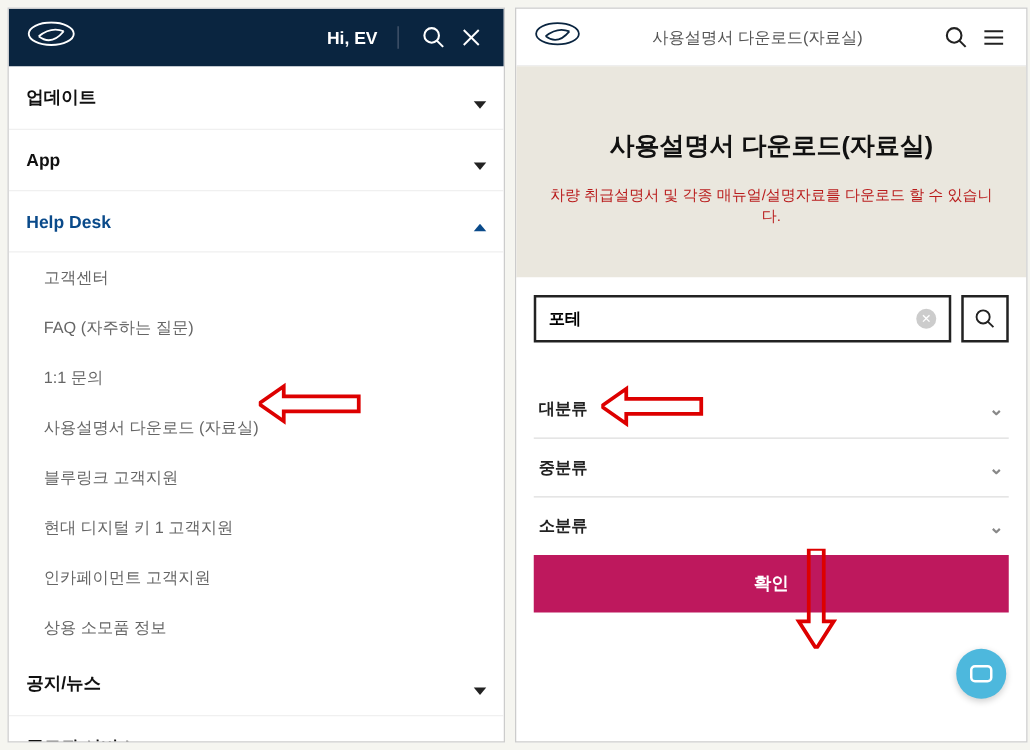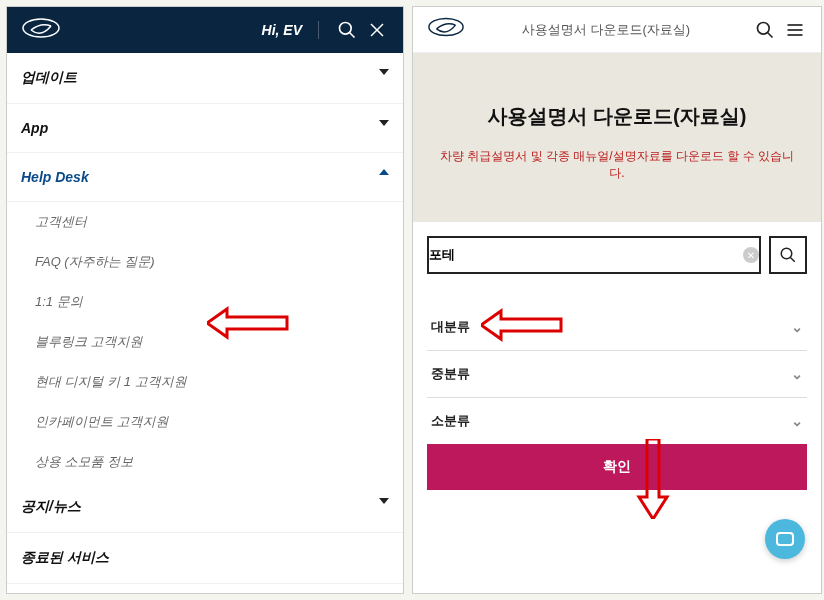--- a/index.html
+++ b/index.html
@@ -1,50 +1,50 @@
 <!DOCTYPE html>
 <html><head>
 <meta charset="utf-8">
 <style>
 * { box-sizing: border-box; margin: 0; padding: 0; }
 body { font-family: -apple-system, "Malgun Gothic", sans-serif; background: #f5f5f0; padding: 6px; }
 .wrapper { display: flex; gap: 8px; width: 824px; height: 600px; }
 .pane { background: #fff; border: 1px solid #ccc; overflow: hidden; position: relative; }
-.pane-left { width: 398px; height: 588px; font-style: italic; }
+.pane-left { width: 398px; height: 588px; }
 .pane-right { width: 410px; height: 588px; }
 
 
 .header-dark { background: #0a2540; height: 46px; display: flex; align-items: center; padding: 0 14px; color: #fff; }
 .hyundai-logo { font-style: italic; font-weight: bold; font-size: 20px; letter-spacing: -1px; }
 .header-dark .spacer { flex: 1; }
 .header-dark .hi-ev { font-size: 14px; font-weight: bold; margin-right: 6px; }
 .header-dark .divider { width: 1px; height: 18px; background: #4a5a70; margin: 0 10px; }
 .icon-btn { width: 24px; height: 24px; display: flex; align-items: center; justify-content: center; cursor: pointer; color: #fff; margin-left: 6px; }
 
-.menu-section { border-bottom: 1px solid #f0f0f0; padding: 16px 14px; display: flex; align-items: flex-start; justify-content: space-between; cursor: pointer; }
+.menu-section { border-bottom: 1px solid #f0f0f0; padding: 16px 14px; display: flex; align-items: flex-end; justify-content: space-between; cursor: pointer; }
 .menu-section .title { font-size: 14px; font-weight: bold; color: #111; }
 .menu-section .title.active { color: #0a4a8a; }
 .triangle-down { width: 0; height: 0; border-left: 5px solid transparent; border-right: 5px solid transparent; border-top: 6px solid #222; }
 .triangle-up { width: 0; height: 0; border-left: 5px solid transparent; border-right: 5px solid transparent; border-bottom: 6px solid #0a4a8a; }
 .sub-item { padding: 11px 14px 11px 28px; font-size: 13px; color: #666; cursor: pointer; }
 
 .arrow-annot { position: absolute; pointer-events: none; }
 
 
 .header-light { height: 46px; display: flex; align-items: center; padding: 0 14px; border-bottom: 1px solid #eee; }
 .header-light .hyundai-logo { color: #0a2540; }
 .header-light .page-title { flex: 1; text-align: center; font-size: 13px; color: #555; }
 .icon-dark { color: #222; }
 
 .hero { background: #eae7de; padding: 50px 20px 40px; text-align: center; }
 .hero h1 { font-size: 20px; font-weight: bold; color: #111; margin-bottom: 18px; }
 .hero p { font-size: 12px; color: #b91c1c; }
 
 .search-bar { background: #fff; padding: 14px; display: flex; gap: 8px; align-items: center; }
-.search-input-wrap { flex: 1; border: 2px solid #222; height: 38px; display: flex; align-items: center; padding: 0 0; position: relative; }
+.search-input-wrap { flex: 1; border: 2px solid #222; height: 38px; display: flex; align-items: center; padding: 0 10px; position: relative; }
 .search-input { flex: 1; border: none; outline: none; font-size: 13px; font-weight: bold; }
 .clear-btn { width: 16px; height: 16px; border-radius: 50%; background: #ccc; color: #fff; font-size: 10px; display: flex; align-items: center; justify-content: center; cursor: pointer; }
 .search-btn { width: 38px; height: 38px; border: 2px solid #222; display: flex; align-items: center; justify-content: center; cursor: pointer; }
 
 .filter-block { padding: 0 14px; margin-top: 16px; }
 .dropdown { border-top: 1px solid #ddd; padding: 14px 4px; display: flex; justify-content: space-between; align-items: center; cursor: pointer; font-size: 13px; font-weight: bold; color: #222; }
 .dropdown:first-child { border-top: none; }
 .dropdown .chev { color: #888; font-size: 14px; }
 .confirm-btn { background: #be185d; color: #fff; text-align: center; padding: 14px; font-size: 14px; font-weight: bold; cursor: pointer; }
 
@@ -89,20 +89,21 @@
       <span class="title">App</span>
       <span class="triangle-down"></span>
     </div>
     <div class="menu-section">
       <span class="title active">Help Desk</span>
       <span class="triangle-up"></span>
     </div>
     <div class="sub-item">고객센터</div>
     <div class="sub-item">FAQ (자주하는 질문)</div>
     <div class="sub-item">1:1 문의</div>
+    <div class="sub-item">사용설명서 다운로드 (자료실)</div>
     <div class="sub-item">블루링크 고객지원</div>
     <div class="sub-item">현대 디지털 키 1 고객지원</div>
     <div class="sub-item">인카페이먼트 고객지원</div>
     <div class="sub-item">상용 소모품 정보</div>
 
     <div class="menu-section">
       <span class="title">공지/뉴스</span>
       <span class="triangle-down"></span>
     </div>
     <div class="menu-section">

